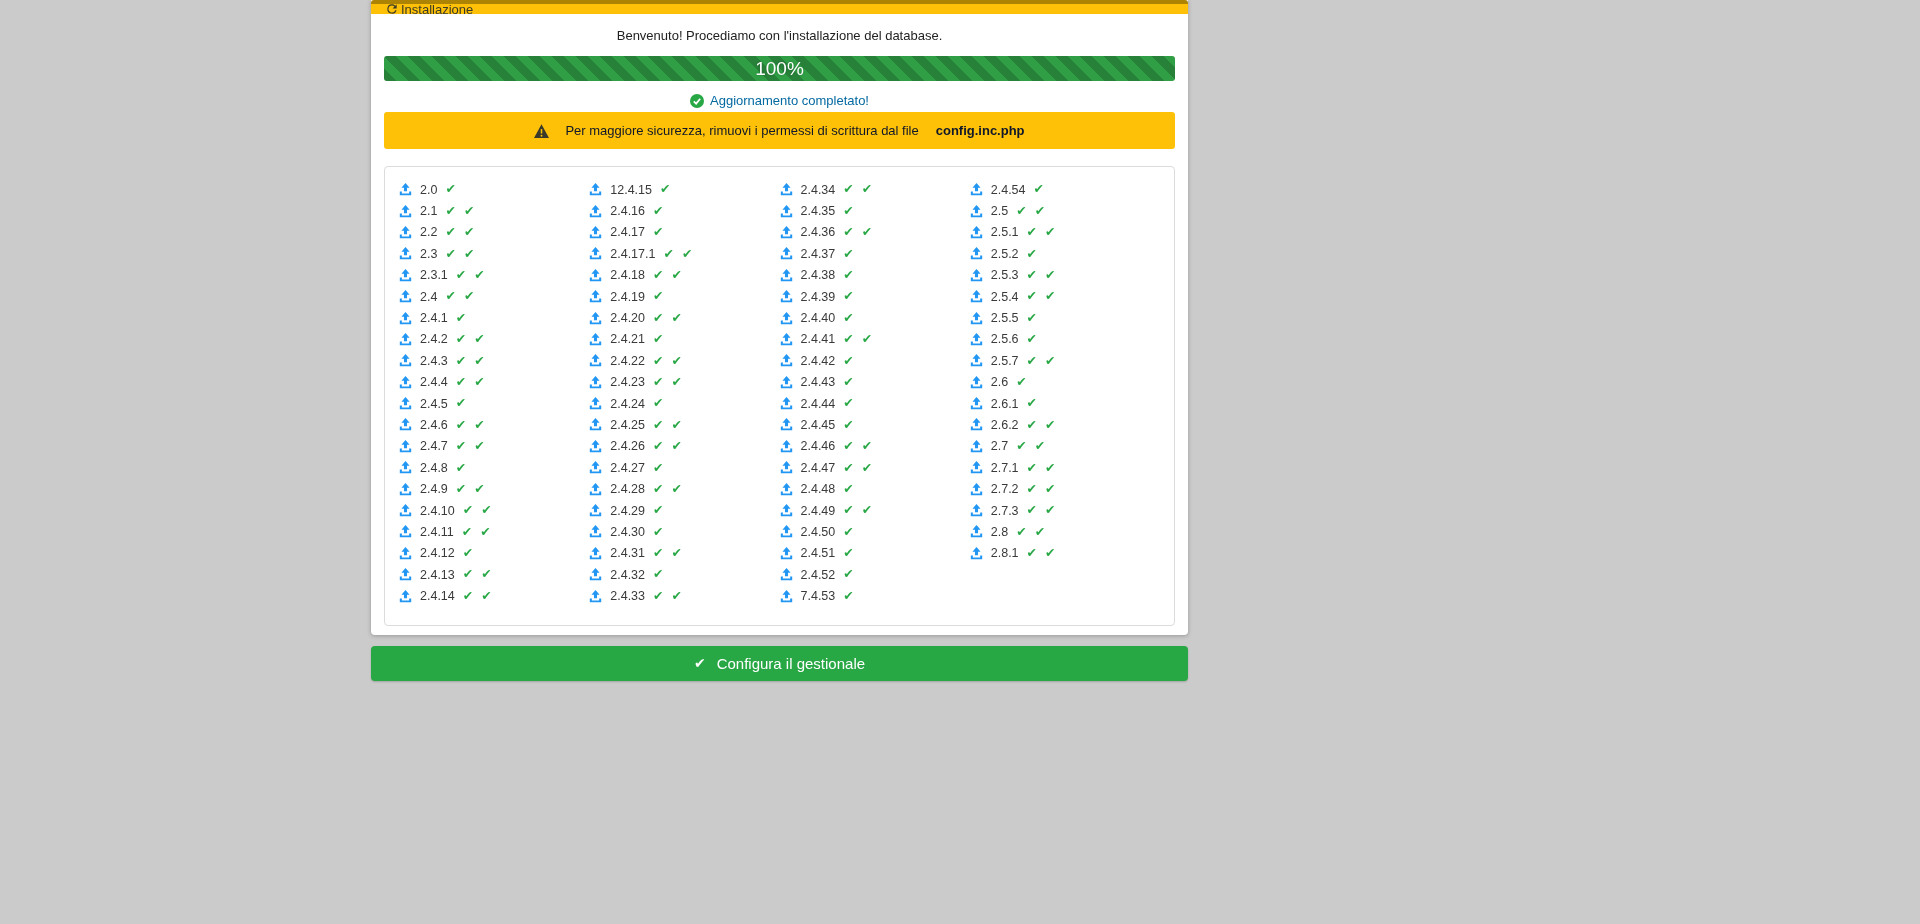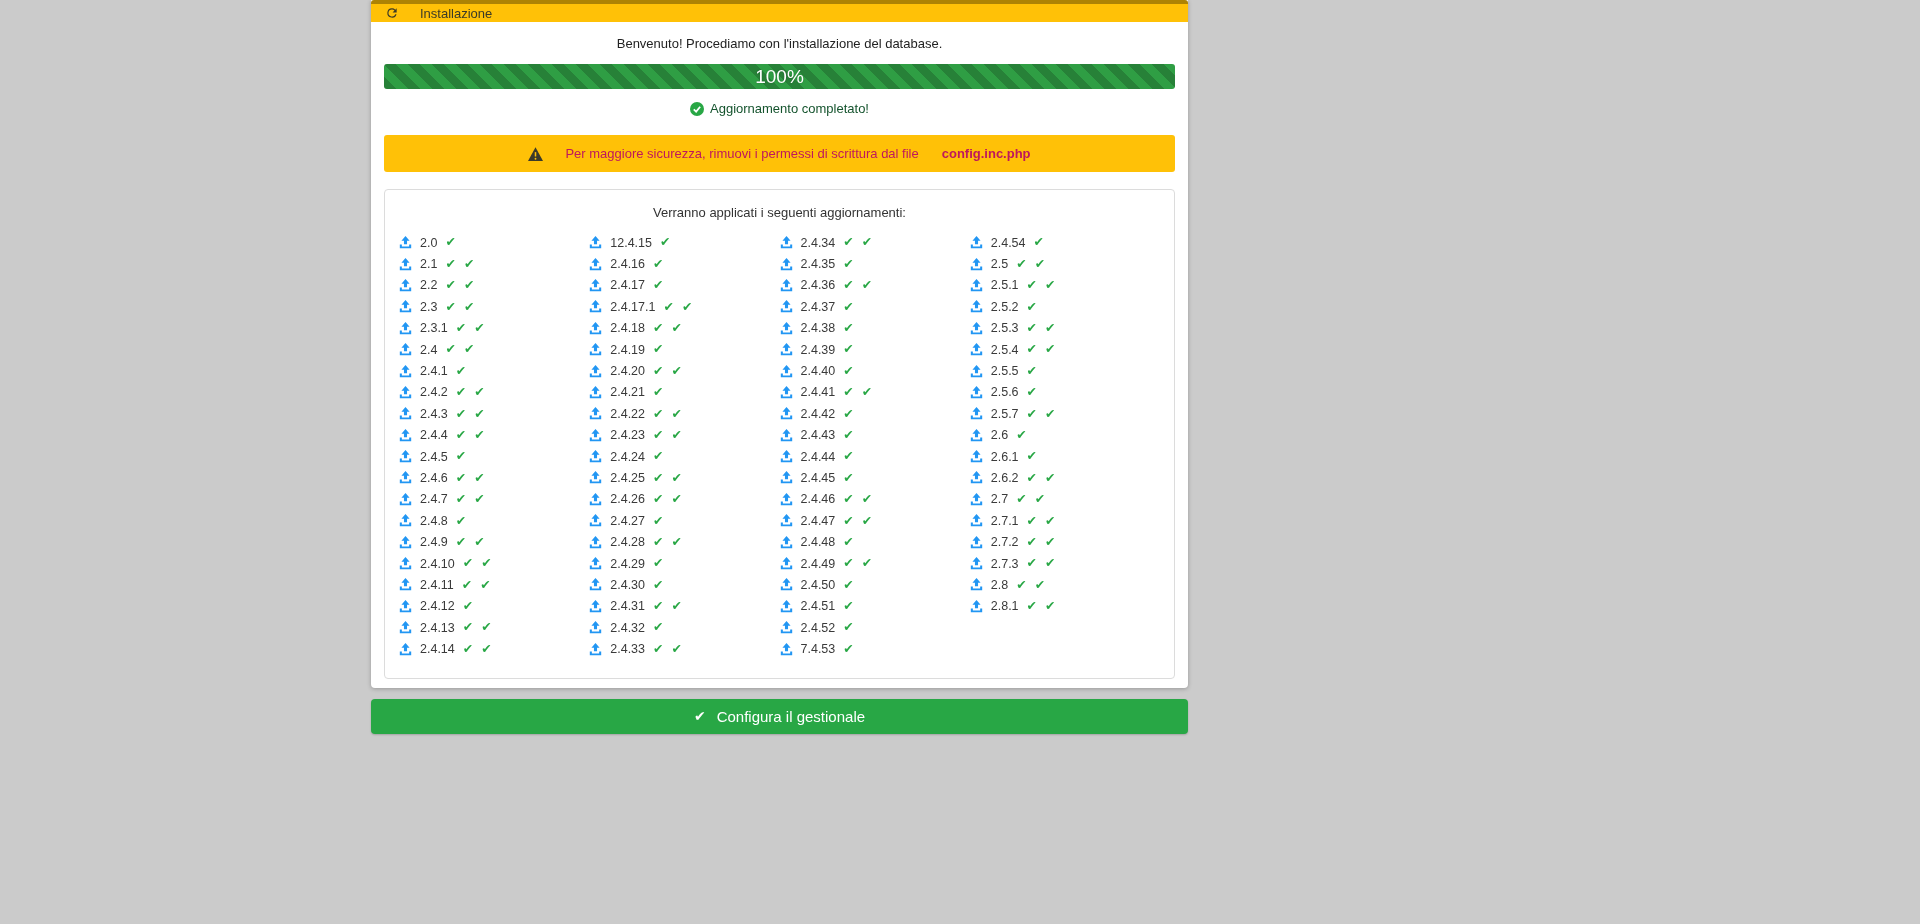--- a/index.html
+++ b/index.html
@@ -20,27 +20,27 @@
     left: 371px;
     top: 0;
     width: 817px;
   }
   .main-card {
     background: #ffffff;
     border-radius: 0 0 4px 4px;
     box-shadow: 0 1px 4px rgba(0,0,0,0.25);
   }
   .card-header {
-    height: 22px;
+    height: 14px;
     background: #ffc107;
     border-top: 4px solid rgba(0,0,0,0.32);
     border-radius: 3px 3px 0 0;
     display: flex;
     align-items: center;
-    gap: 21px;
+    gap: 2px;
     padding: 0 14px;
     font-size: 13px;
     color: #3a3a28;
   }
   .card-body { padding: 14px 13px 9px 13px; }
 
   .welcome {
     text-align: center;
     font-weight: normal;
     font-size: 13px;
@@ -75,35 +75,35 @@
     font-size: 19px;
     text-shadow: 0 0 2px rgba(0,0,0,0.25);
   }
 
   .status-line {
     margin-top: 12px;
     display: flex;
     align-items: center;
     justify-content: center;
     gap: 6px;
-    color: #14532d;
+    color: #0369a1;
     font-size: 13px;
   }
 
   .alert-warning {
-    margin-top: 19px;
+    margin-top: 4px;
     background: #ffc107;
     border-radius: 3px;
     height: 37px;
     display: flex;
     align-items: center;
     justify-content: center;
-    gap: 22px;
+    gap: 16px;
     font-size: 13px;
-    color: #be185d;
+    color: #0f172a;
   }
   .alert-warning b { margin-left: 1px; }
 
   .versions-panel {
     margin-top: 17px;
     border: 1px solid #dcdcdc;
     border-radius: 4px;
     background: #ffffff;
   }
   .versions-panel-header {
@@ -217,21 +217,20 @@
               <rect x="10.8" y="8" width="2.4" height="7" fill="#ffc107"></rect>
               <circle cx="12" cy="18.6" r="1.5" fill="#ffc107"></circle>
             </svg>
           </span>
           <span>Per maggiore sicurezza, rimuovi i permessi di scrittura dal file</span>
           <b>config.inc.php</b>
         </div>
 
         <div class="versions-panel">
           <div class="versions-body">
-            <div class="versions-subtitle">Verranno applicati i seguenti aggiornamenti:</div>
             <div class="versions-grid">
                 <div class="v-col">
                   <div class="v-item">
                     <span class="up">
                       <svg width="13" height="13" viewBox="0 0 16 16" aria-hidden="true">
                         <path fill="#2196f3" d="M8 0l5 5.7H9.9V10H6.1V5.7H3z"></path>
                         <path fill="#2196f3" d="M1 10.6h2.5v2.4h9V10.6H15V15H1z"></path>
                       </svg>
                     </span>
                     <span class="vn">2.0</span>

